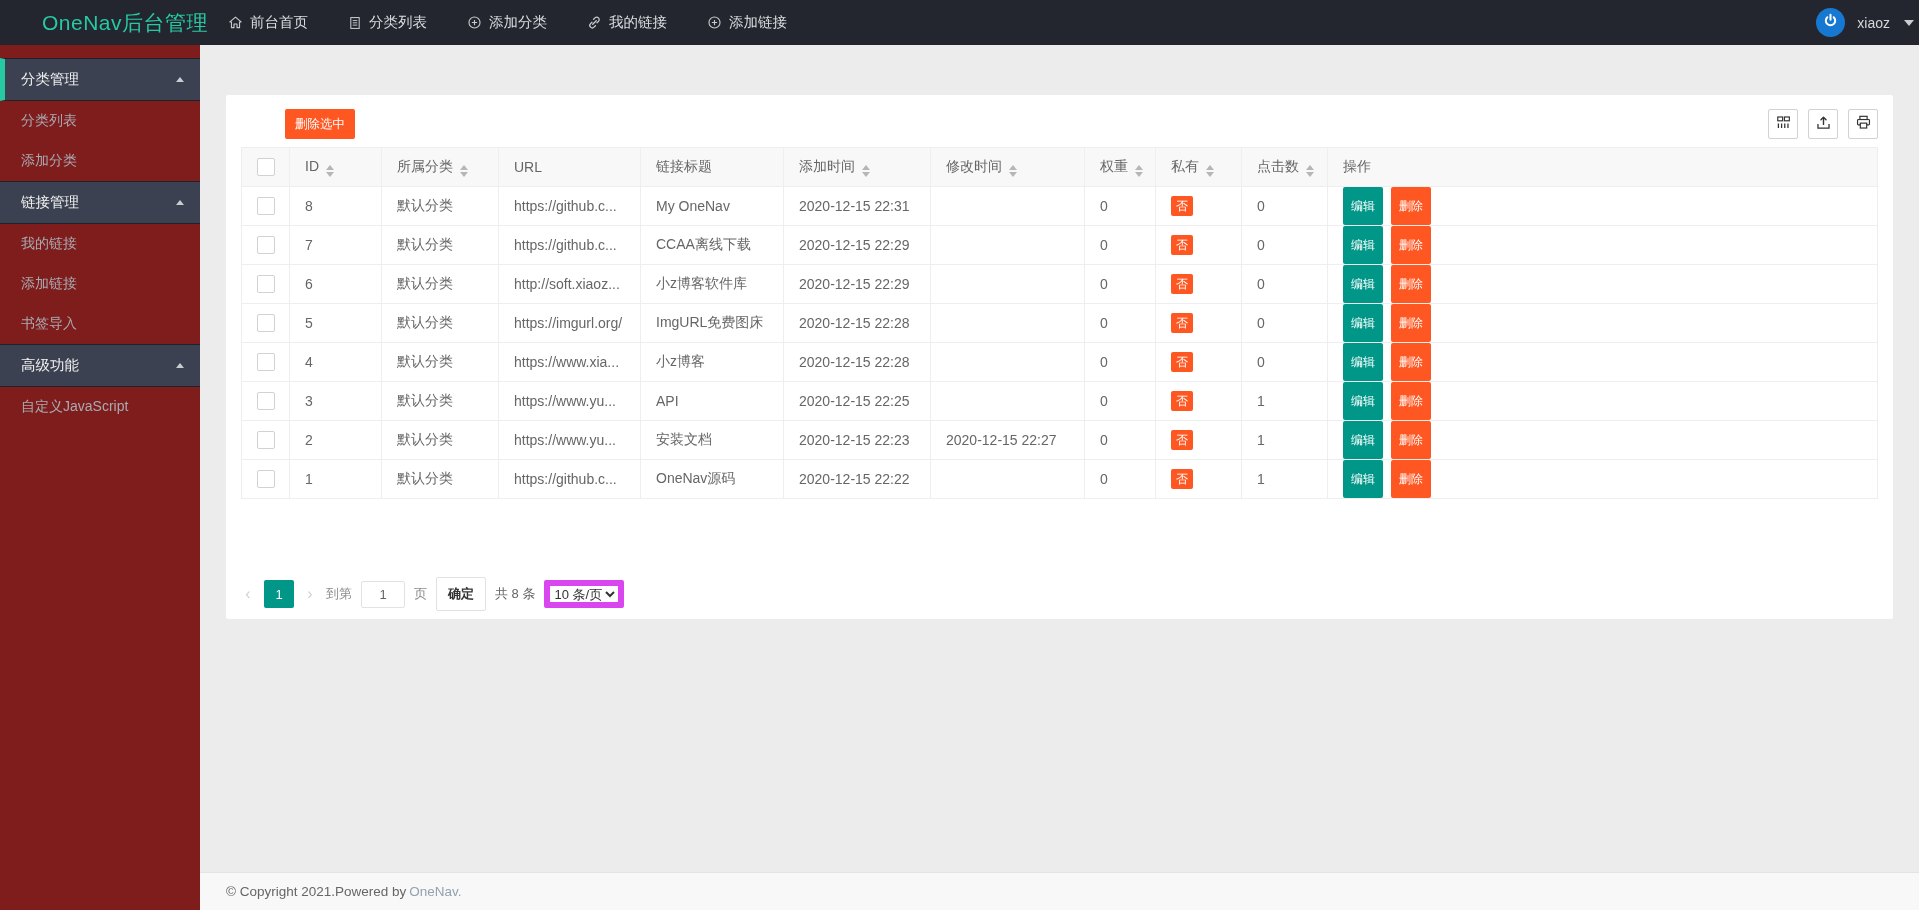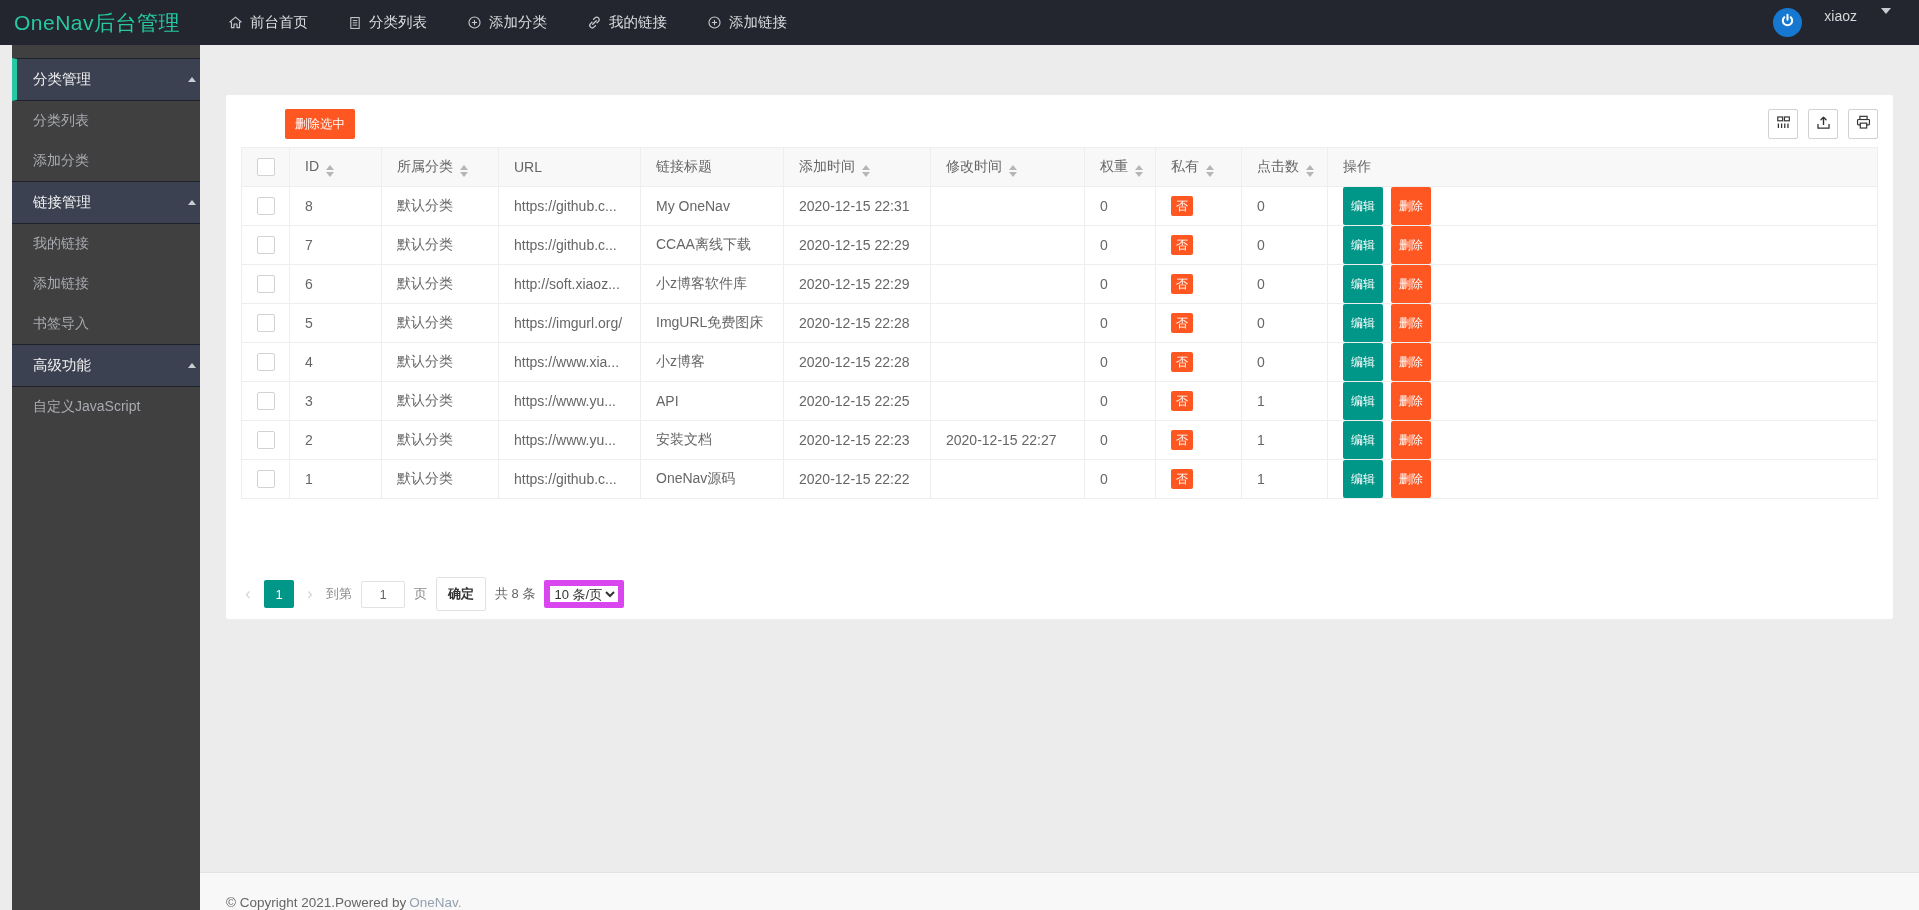--- a/index.html
+++ b/index.html
@@ -6,30 +6,30 @@
     --accent:#26c9a2; --primary:#009688; --danger:#FF5722; --avatar:#1778d2;
   }
   *{box-sizing:border-box;}
   html,body{margin:0;padding:0;}
   body{
     width:1919px;height:910px;overflow:hidden;position:relative;
     font-family:"Liberation Sans","DejaVu Sans",sans-serif;background:#ececec;
   }
   
   .topbar{position:absolute;top:0;left:0;right:0;height:45px;background:#23262e;display:flex;align-items:center;z-index:20;}
-  .brand{width:208px;padding-left:14px;font-size:21px;color:var(--accent);letter-spacing:.5px;white-space:nowrap;}
+  .brand{width:208px;padding-left:14px;font-size:21px;color:var(--accent);letter-spacing:.5px;white-space:nowrap;text-align:right;}
   .nav{display:flex;align-items:center;height:45px;}
   .nav-item{display:flex;align-items:center;gap:7px;padding:8px 20px;height:45px;color:#dcdde0;font-size:14.5px;cursor:pointer;}
   .nav-item .icon{display:flex;color:#c7c9cd;}
-  .topbar-right{margin-left:auto;display:flex;gap:22px;padding-right:28px;}
+  .topbar-right{margin-left:auto;display:flex;align-items:center;gap:12px;padding-right:5px;}
   .avatar{width:29px;height:29px;border-radius:50%;background:var(--avatar);display:flex;align-items:center;justify-content:center;flex:none;}
   .user-name{color:#d6d7da;font-size:14px;}
   .caret-down{width:0;height:0;border-left:5px solid transparent;border-right:5px solid transparent;border-top:6px solid #c9ccd1;margin-left:2px;}
   
-  .sidebar{position:absolute;top:45px;left:12px;bottom:0;width:200px;background:#404040;padding-top:13px;}
+  .sidebar{position:absolute;top:45px;left:0;bottom:0;width:200px;background:#7f1d1d;padding-top:13px;}
   .side-header{height:43px;display:flex;align-items:center;background:#3b4150;color:#f2f2f2;font-size:14.5px;padding:0 16px 0 21px;border-top:1px solid #1f222a;border-bottom:1px solid #1f222a;cursor:pointer;}
   .side-header.active{border-left:5px solid var(--accent);padding-left:16px;}
   .side-header .arrow{margin-left:auto;width:0;height:0;border-left:4px solid transparent;border-right:4px solid transparent;border-bottom:5px solid #c9ccd1;}
   .side-item{height:40px;display:flex;align-items:center;padding-left:21px;color:#a8abb1;font-size:14px;cursor:pointer;}
   
   .main{position:absolute;left:200px;top:45px;right:0;bottom:38px;background:#ececec;overflow:hidden;}
   .card{margin:50px 26px 0;background:#fff;height:524px;padding:14px 15px;position:relative;border-radius:2px;}
   .btn-danger{display:inline-block;height:30px;line-height:30px;padding:0 10px;background:var(--danger);color:#fff;font-size:12.5px;border:none;border-radius:2px;cursor:pointer;font-family:inherit;margin-left:44px;}
   .tools{position:absolute;top:14px;right:15px;display:flex;gap:10px;}
   .tool-btn{width:30px;height:30px;border:1px solid #d2d2d2;background:#fff;border-radius:2px;display:flex;align-items:center;justify-content:center;color:#333;cursor:pointer;}
@@ -49,21 +49,21 @@
   .btn-del{background:var(--danger);}
   
   .pagebar{position:absolute;left:15px;top:484px;height:30px;display:flex;align-items:center;gap:9px;font-size:13px;color:#666;}
   .page-arrow{color:#d2d2d2;font-size:16px;width:14px;text-align:center;cursor:pointer;line-height:1;}
   .page-cur{min-width:30px;height:28px;background:var(--primary);color:#fff;display:flex;align-items:center;justify-content:center;border-radius:2px;cursor:default;}
   .page-label{color:#8c8c8c;}
   .page-input{width:44px;height:27px;border:1px solid #e2e2e2;border-radius:2px;text-align:center;font-size:13px;color:#666;font-family:inherit;}
   .page-btn{height:34px;padding:0 11px;background:#fff;border:1px solid #e2e2e2;border-radius:2px;font-size:13px;color:#333;font-weight:700;cursor:pointer;font-family:inherit;}
   .page-select{height:28px;border:6px solid #d946ef;border-radius:2px;font-size:13px;color:#333;background:#fff;font-family:inherit;}
   
-  .footer{position:absolute;left:200px;right:0;bottom:0;height:38px;background:#f8f8f8;border-top:1px solid #e4e4e4;display:flex;align-items:flex-end;padding-left:26px;font-size:13.5px;color:#666;}
+  .footer{position:absolute;left:200px;right:0;bottom:0;height:38px;background:#f8f8f8;border-top:1px solid #e4e4e4;display:flex;align-items:center;padding-left:26px;font-size:13.5px;color:#666;}
   .footer a{color:#93a1b0;text-decoration:none;margin-left:3px;cursor:pointer;}
 </style>
 </head>
 <body>
 
 <div class="topbar">
   <div class="brand">OneNav后台管理</div>
   <div class="nav" id="nav-menu">
       <div class="nav-item">
         <span class="icon">

